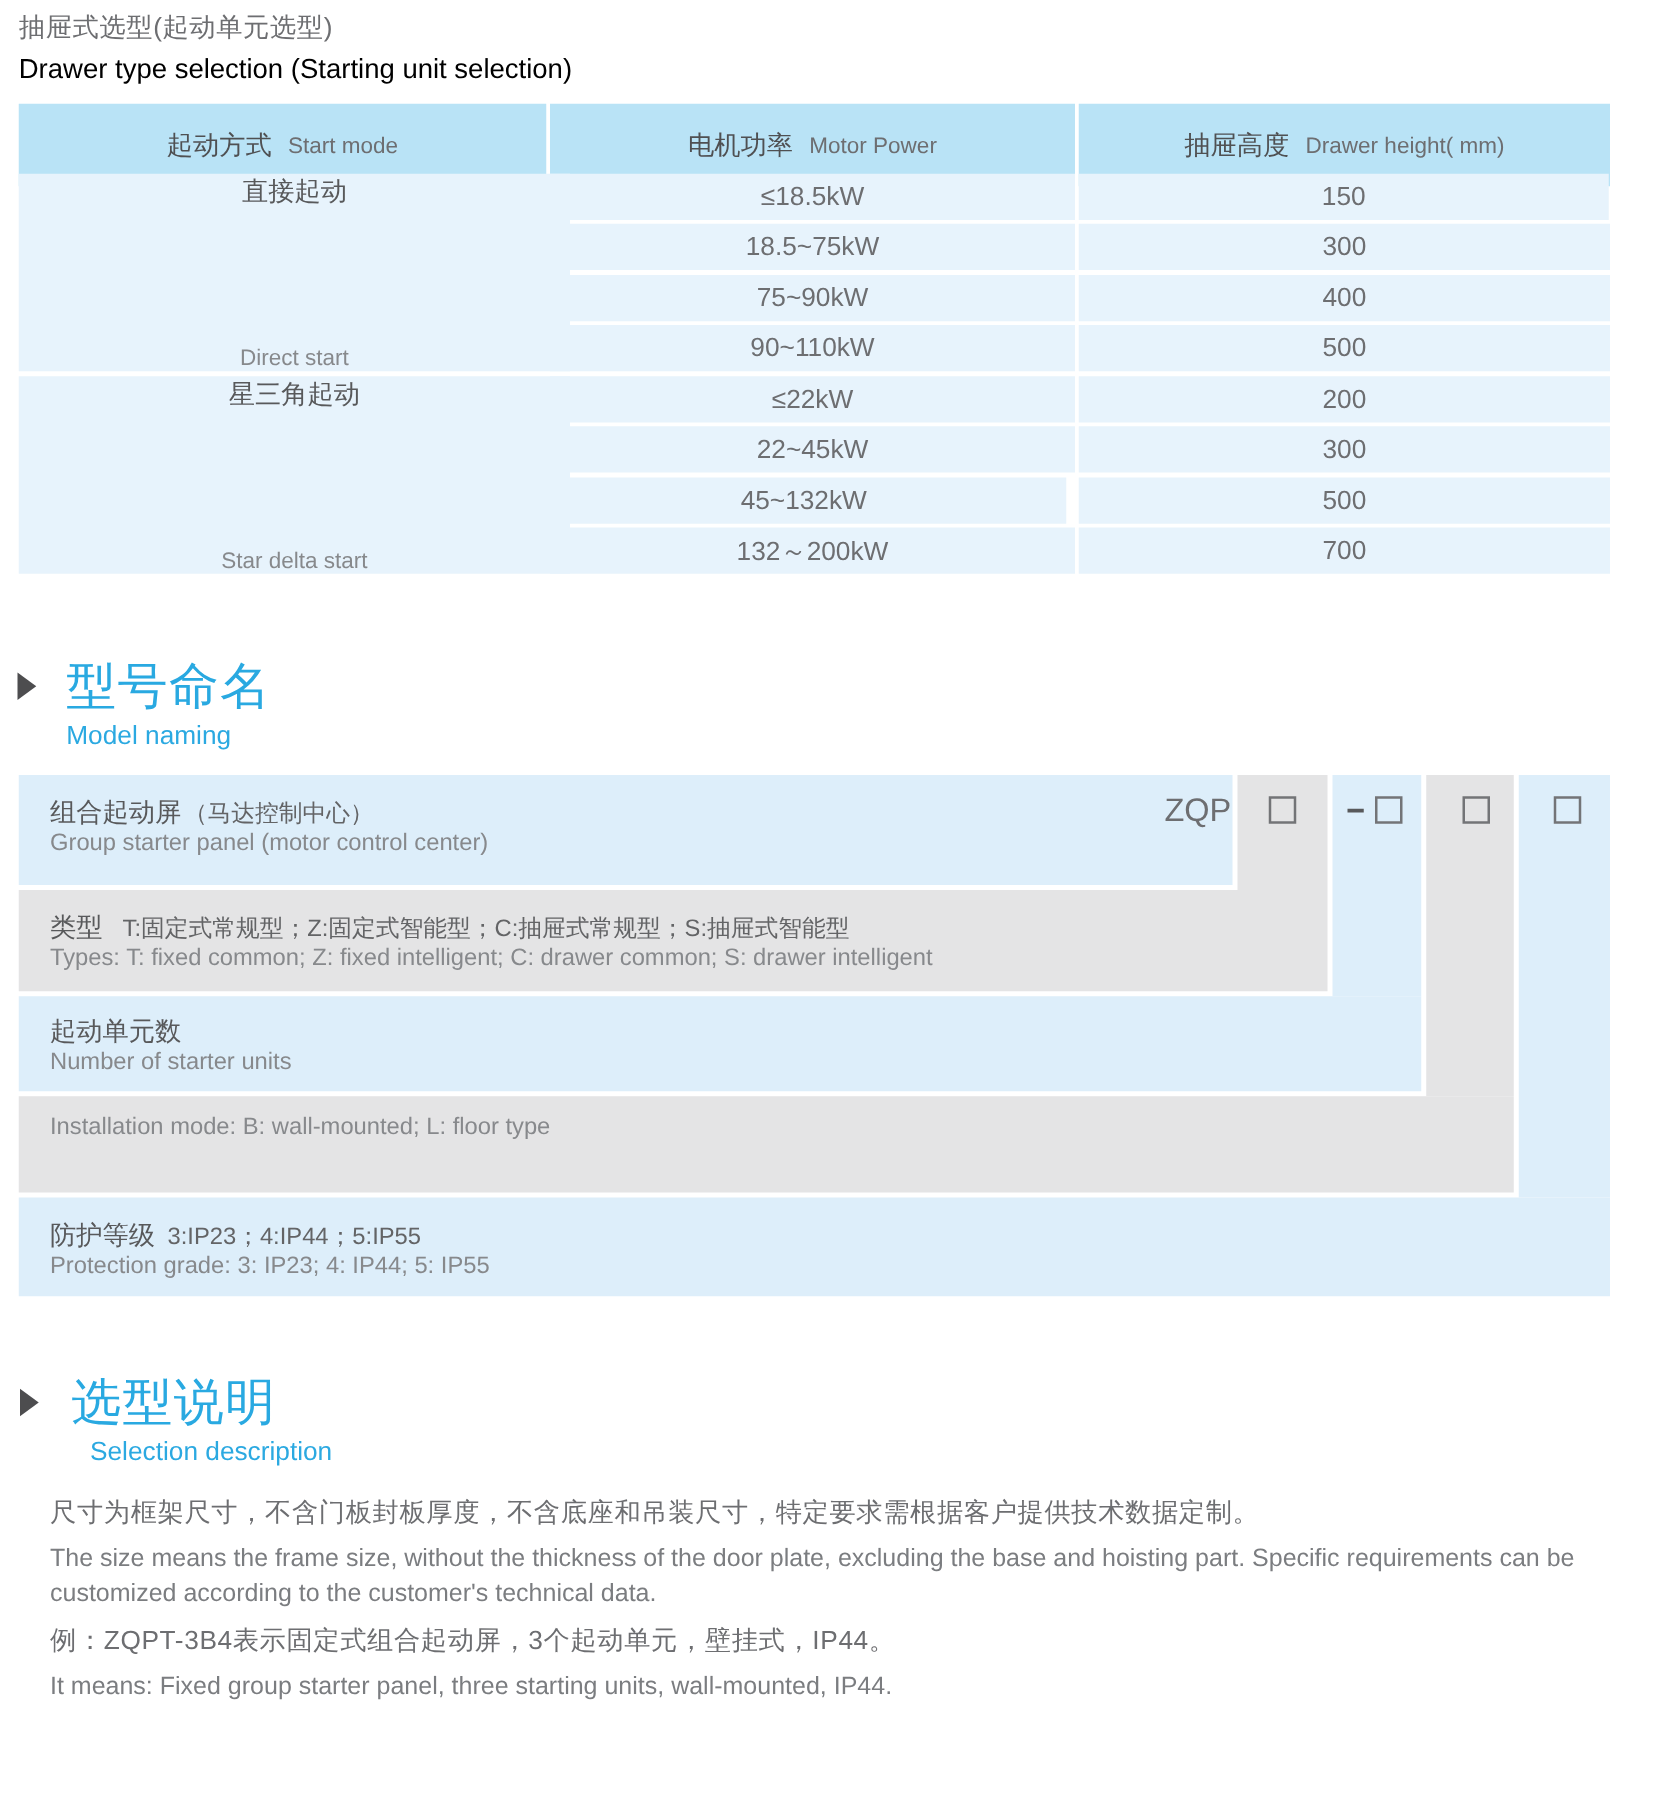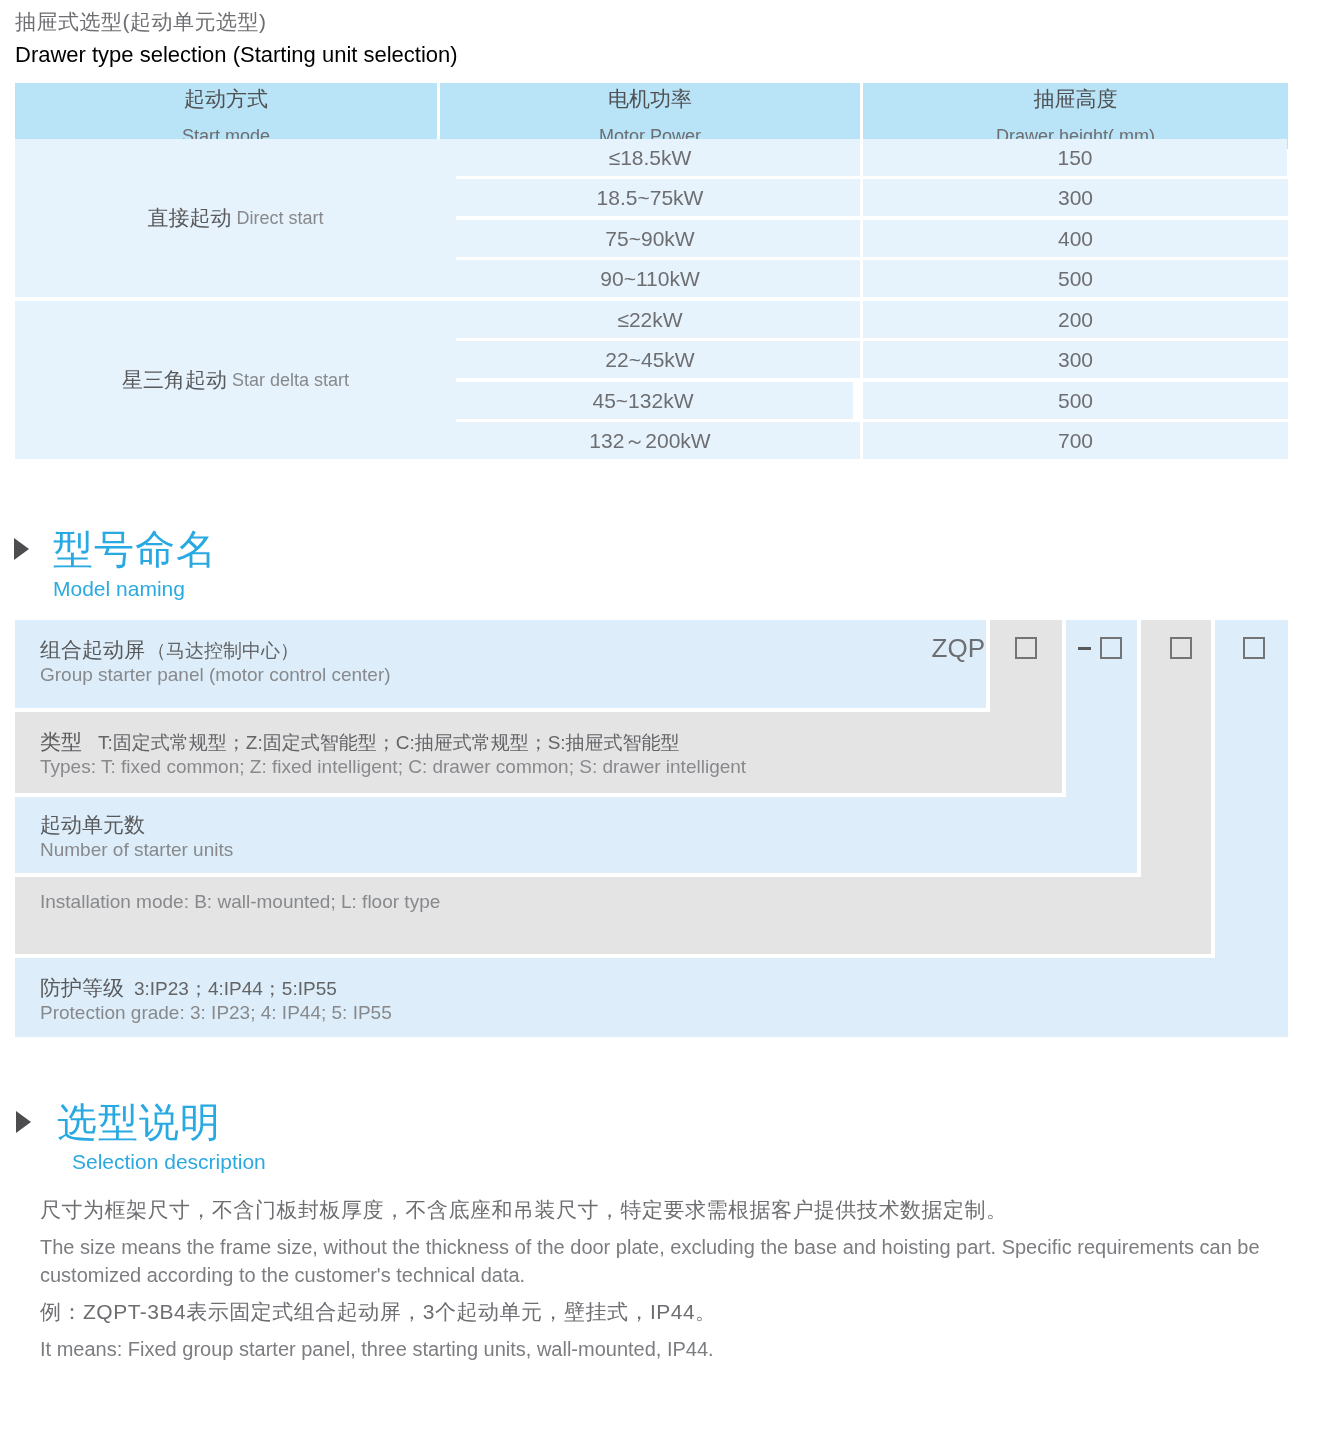--- a/index.html
+++ b/index.html
@@ -8,27 +8,27 @@
         font-family:"Liberation Sans",sans-serif;overflow:hidden}
 
   
   .doc-title{position:absolute;left:15px;top:8px}
   .t-cn{font-size:21px;color:#6d6e71;letter-spacing:.5px}
   .t-en{font-size:22px;color:#000000;margin-top:6px}
 
   
   .sel-table{position:absolute;left:15px;top:83px;width:1273px;height:379px}
   .th{position:absolute;top:0;height:66px;background:#b9e3f6;display:flex;
-      flex-direction:column;align-items:center;justify-content:center;gap:13px}
+      flex-direction:row;align-items:center;justify-content:center;gap:13px}
   .h-cn{font-size:21px;color:#4f5052}
   .h-en{font-size:18px;color:#6d6e71}
   .cell{position:absolute;background:#e7f3fc;display:flex;align-items:center;
         justify-content:center;font-size:21px;color:#6d6e71}
   .gcell{position:absolute;left:0;width:441px;background:#e7f3fc;display:flex;
-         align-items:center;justify-content:center;gap:5px}
+         flex-direction:column;align-items:center;justify-content:space-between;gap:5px}
   .g-cn{font-size:21px;color:#58595b}
   .g-en{font-size:18px;color:#87898c}
 
   
   .sec-head{position:absolute;display:flex;align-items:flex-start}
   .tri{width:0;height:0;border-left:15px solid #4d4d4f;border-top:11px solid transparent;
        border-bottom:11px solid transparent;margin-top:11px;flex:0 0 auto}
   .sh-cn{font-size:40px;line-height:44px;color:#29a9e1;letter-spacing:1px}
   .sh-en{font-size:21px;color:#2ba9e1;margin-top:6px}
   .sh-off1{margin-left:24px}

